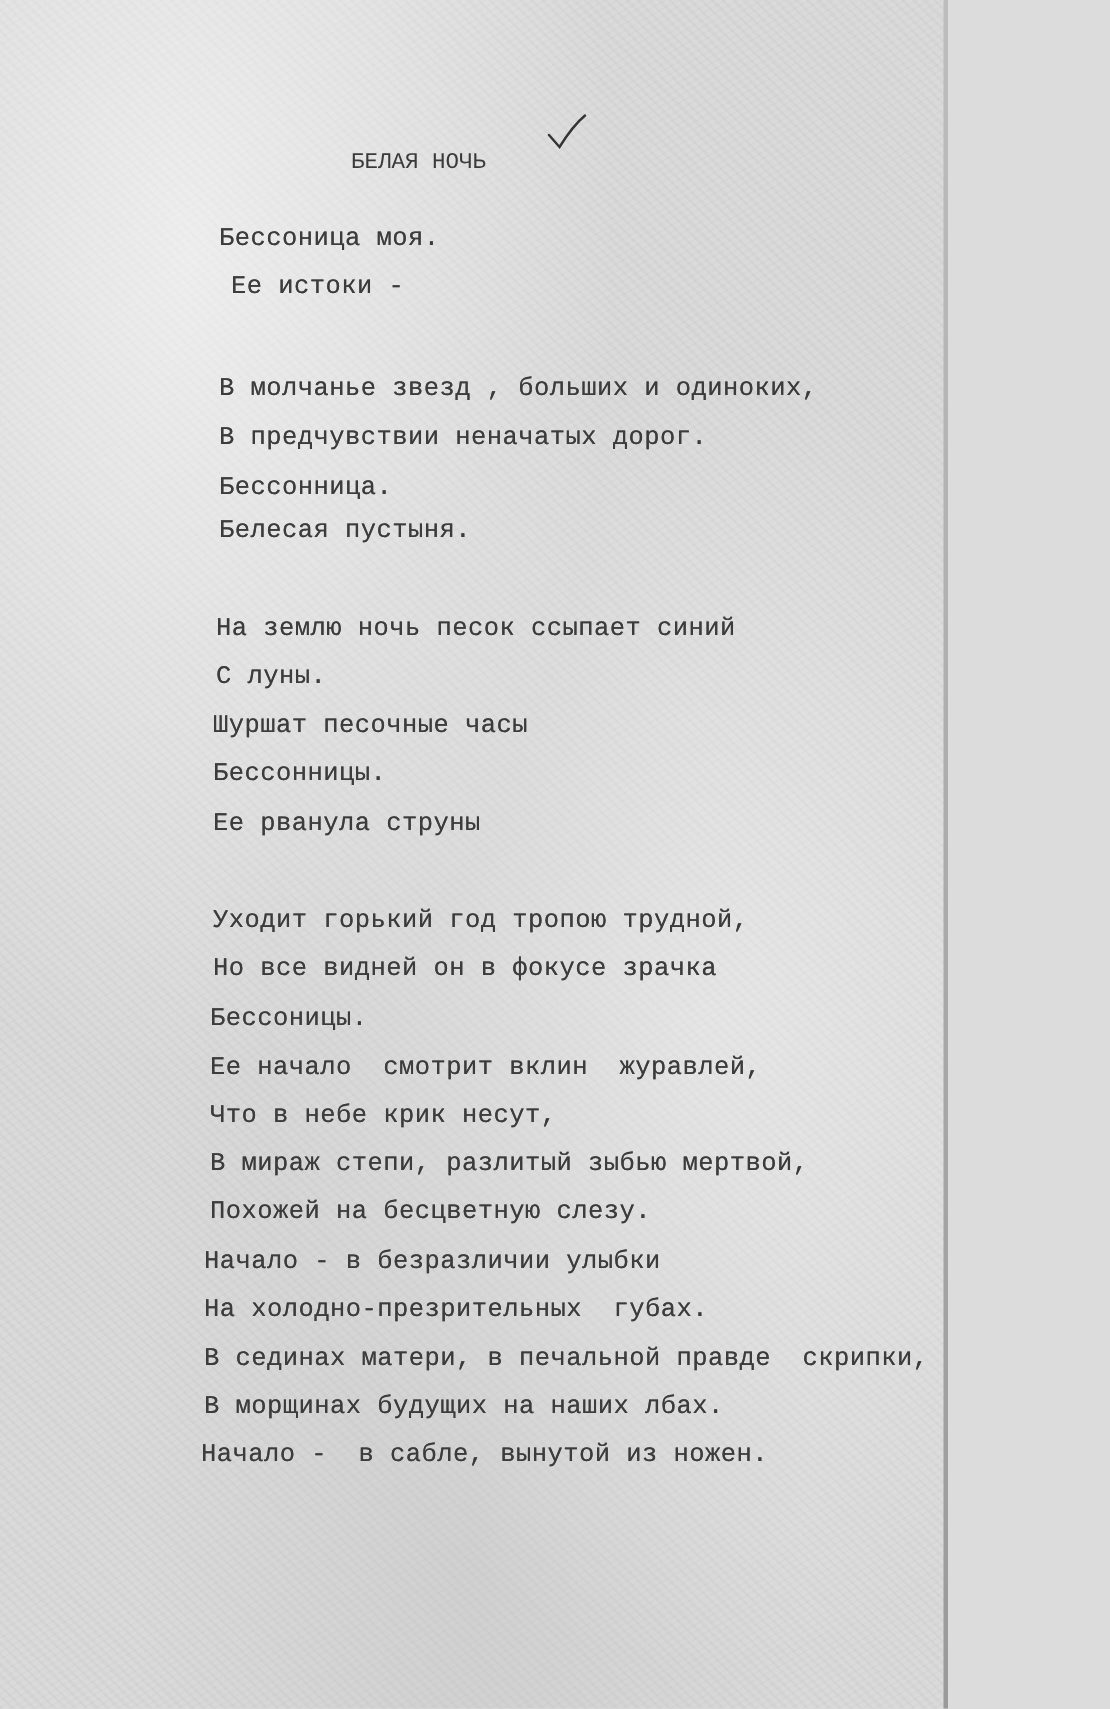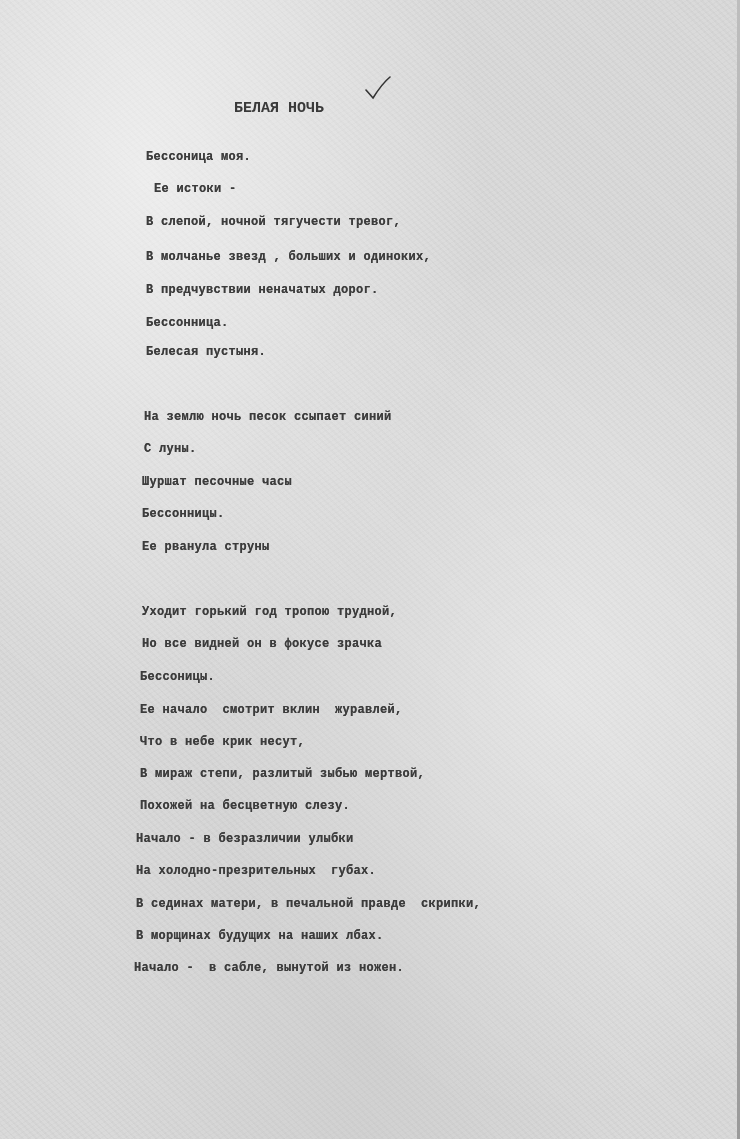--- a/index.html
+++ b/index.html
@@ -1,64 +1,62 @@
 <!DOCTYPE html>
 <html><head>
   <meta charset="utf-8">
   <style>
     html, body { margin: 0; padding: 0; }
     body {
       width: 740px; height: 1139px; overflow: hidden;
       background: #dcdcdc;
     }
     .page {
-      position: relative; width: 740px; height: 1139px;
+      position: relative; width: 632px; height: 1139px;
       background:
         radial-gradient(ellipse at 20% 15%, rgba(255,255,255,0.55), rgba(255,255,255,0) 40%),
         radial-gradient(ellipse at 75% 60%, rgba(255,255,255,0.35), rgba(255,255,255,0) 45%),
         radial-gradient(ellipse at 50% 90%, rgba(190,190,190,0.35), rgba(190,190,190,0) 50%),
         repeating-linear-gradient(45deg, rgba(0,0,0,0.025) 0 2px, rgba(0,0,0,0) 2px 5px),
         repeating-linear-gradient(-30deg, rgba(0,0,0,0.02) 0 1px, rgba(0,0,0,0) 1px 4px),
         #dadada;
-      font-weight: bold;
     }
     .right-edge {
       position: absolute; right: 0; top: 0; width: 3px; height: 1139px;
       background: linear-gradient(to bottom, #bdbdbd, #9a9a9a);
     }
     .title {
       position: absolute; left: 234px; top: 100px;
       font-family: "Liberation Mono", "DejaVu Sans Mono", monospace;
       font-size: 15px; color: #3a3a3a; letter-spacing: 0px;
     }
     .check {
       position: absolute; left: 364px; top: 76px; width: 28px; height: 28px;
     }
     .line {
       position: absolute; white-space: pre;
       font-family: "Liberation Mono", "DejaVu Sans Mono", monospace;
-      font-size: 12px; color: #3c3c3c; letter-spacing: 0.3px;
+      font-size: 17px; color: #3c3c3c; letter-spacing: 0.3px;
       text-shadow: 0 0 0.4px #555;
     }
   </style>
 </head>
 <body>
 
 <div class="page">
   <div class="right-edge"></div>
 
   <div class="title">БЕЛАЯ НОЧЬ</div>
 
   <svg class="check" viewBox="0 0 28 28">
     <path d="M2 14 L9 22 C14 14 20 6 26 1" fill="none" stroke="#333" stroke-width="1.6" stroke-linecap="round"></path>
   </svg>
 
   <div class="line" style="left:146px;top:150px">Бессоница моя.</div>
   <div class="line" style="left:154px;top:182px">Ее истоки -</div>
-  <div class="line" style="left:146px;top:215px">В слепой, ночной тягучести тревог,</div>
   <div class="line" style="left:146px;top:250px">В молчанье звезд , больших и одиноких,</div>
   <div class="line" style="left:146px;top:283px">В предчувствии неначатых дорог.</div>
   <div class="line" style="left:146px;top:316px">Бессонница.</div>
   <div class="line" style="left:146px;top:345px">Белесая пустыня.</div>
   <div class="line" style="left:144px;top:410px">На землю ночь песок ссыпает синий</div>
   <div class="line" style="left:144px;top:442px">С луны.</div>
   <div class="line" style="left:142px;top:475px">Шуршат песочные часы</div>
   <div class="line" style="left:142px;top:507px">Бессонницы.</div>
   <div class="line" style="left:142px;top:540px">Ее рванула струны</div>
   <div class="line" style="left:142px;top:605px">Уходит горький год тропою трудной,</div>

